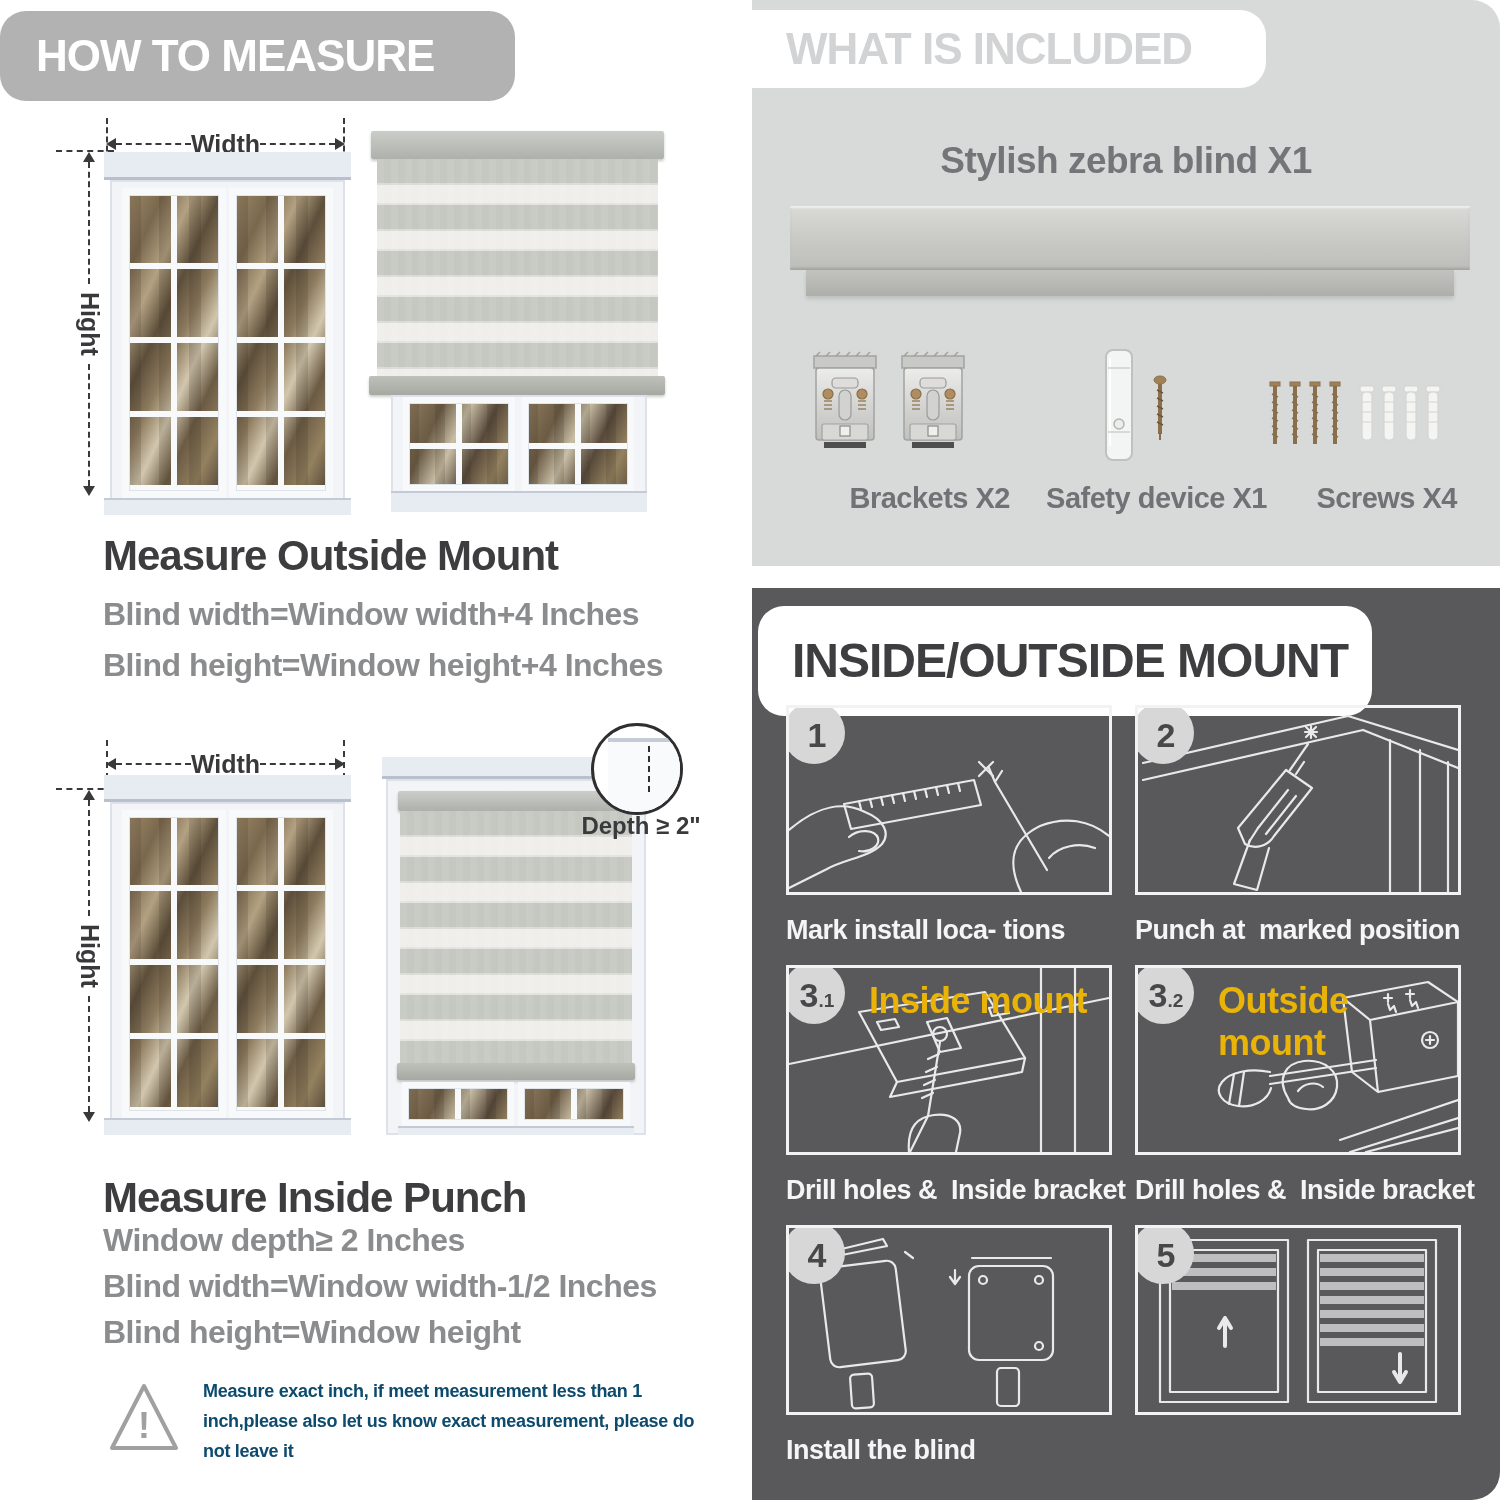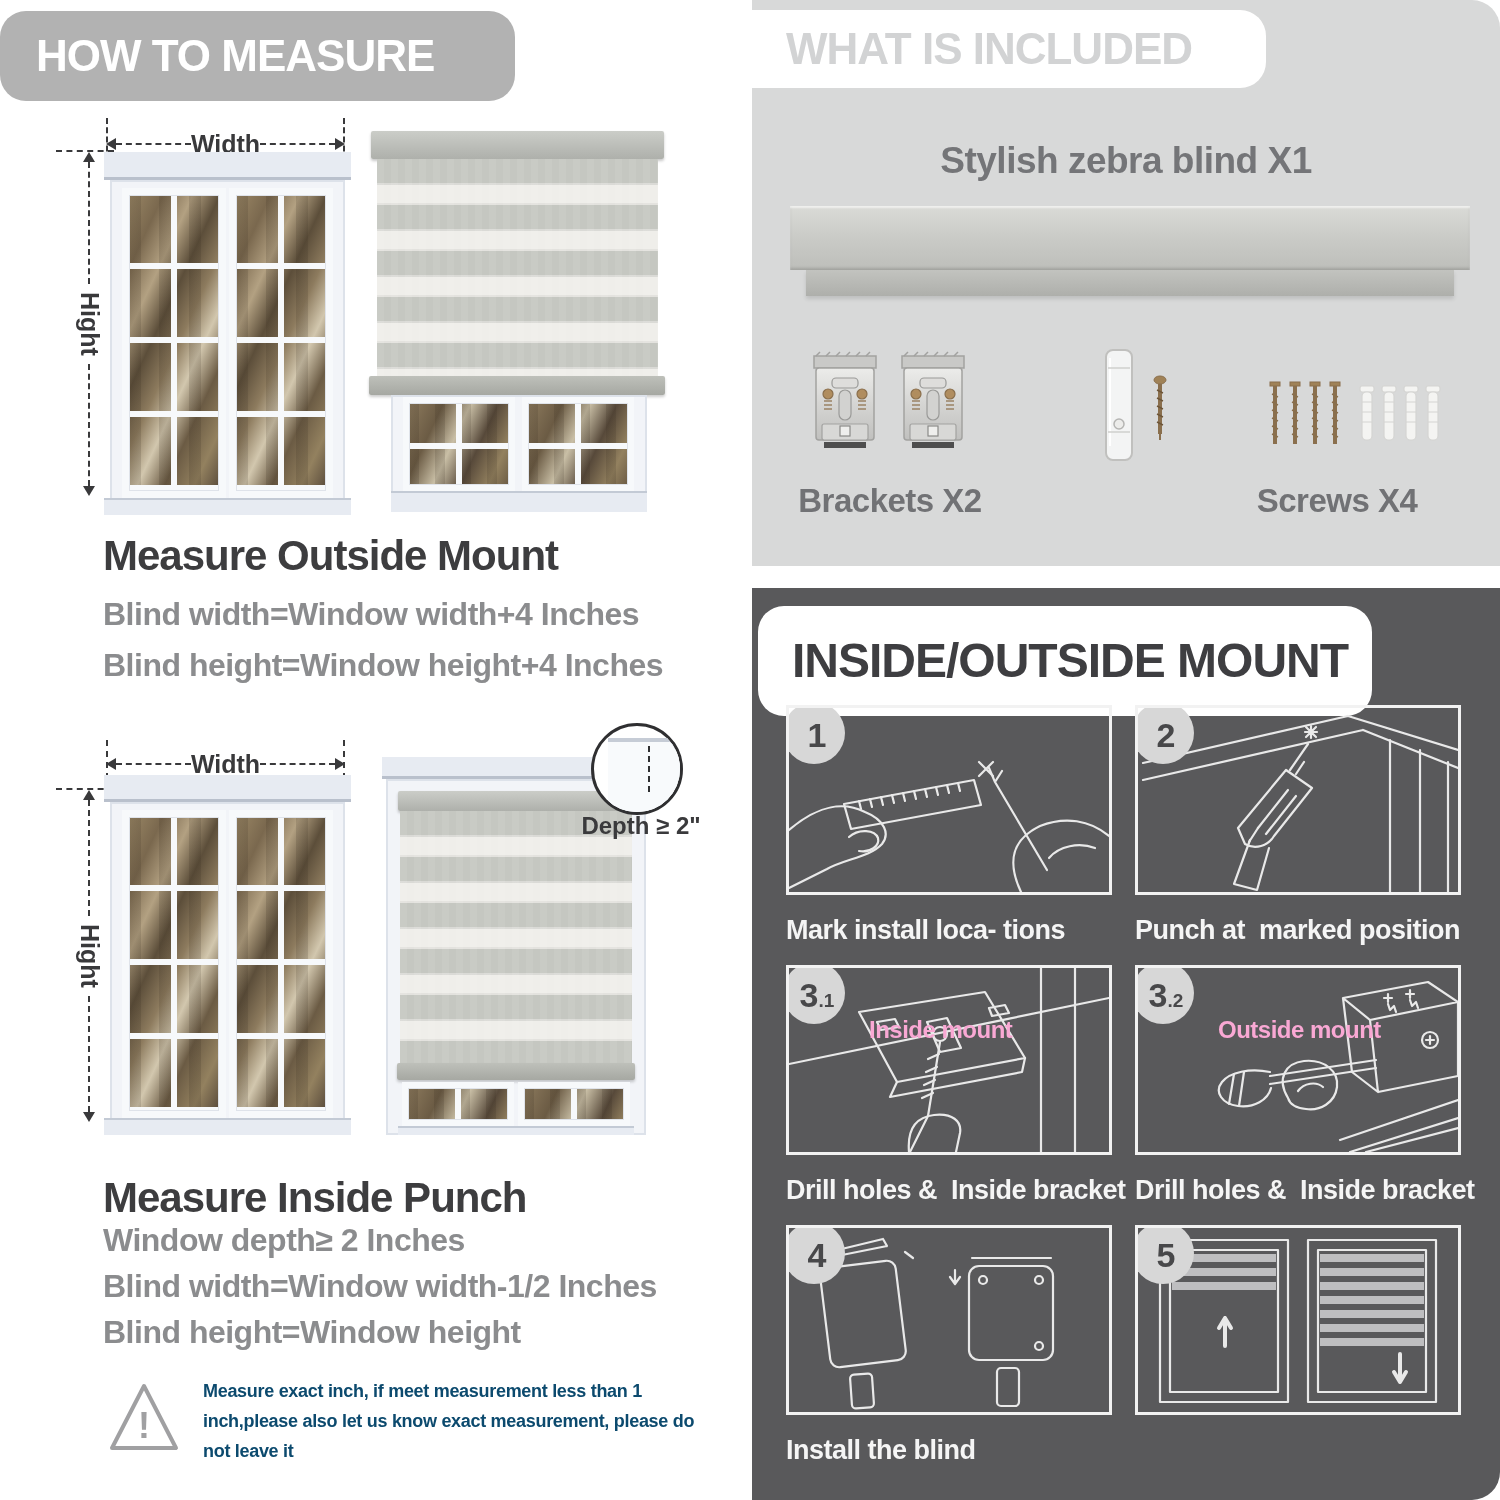--- a/index.html
+++ b/index.html
@@ -78,34 +78,34 @@
   .rt{position:absolute;left:752px;top:0;width:748px;height:566px;background:#d8d9d9;padding-left:24px;}
   .hdr-included{position:absolute;left:0;top:10px;width:514px;height:78px;background:#ffffff;
       border-radius:0 26px 26px 0;color:#d2d3d4;font-size:44px;line-height:78px;
       padding-left:34px;box-sizing:border-box;letter-spacing:-1px;}
   .blind-label{position:absolute;left:0;top:140px;width:748px;text-align:center;color:#747578;font-size:37px;letter-spacing:-0.5px;}
   .bar-main{position:absolute;left:38px;top:206px;width:680px;height:64px;
       background:linear-gradient(180deg,#dadbd7 0%,#cbccc8 45%,#bdbeba 100%);
       box-shadow:inset 0 2px 2px rgba(255,255,255,.6), inset 0 -2px 3px rgba(0,0,0,.15);}
   .bar-sub{position:absolute;left:54px;top:270px;width:648px;height:26px;
       background:linear-gradient(180deg,#c2c3bf 0%,#aeafab 100%);box-shadow:0 3px 4px rgba(0,0,0,.12);}
-  .comp-label{position:absolute;top:482px;font-size:33px;color:#717275;text-align:center;letter-spacing:-0.5px;}
+  .comp-label{position:absolute;top:482px;font-size:29px;color:#717275;text-align:right;letter-spacing:-0.5px;}
   .comp-icon{position:absolute;}
 
   
   .rd{position:absolute;left:752px;top:588px;width:748px;height:934px;background:#59595b;}
   .hdr-mount{position:absolute;left:6px;top:18px;width:614px;height:110px;background:#ffffff;
       border-radius:26px;color:#3e3e41;font-size:48px;line-height:110px;
       padding-left:34px;box-sizing:border-box;letter-spacing:-1px;}
   .step{position:absolute;width:326px;height:190px;border:3px solid #f2f2f2;overflow:hidden;box-sizing:border-box;}
   .badge{position:absolute;left:-6px;top:-6px;width:62px;height:62px;border-radius:50%;background:#d7d7d7;
       display:flex;align-items:center;justify-content:center;color:#48484a;}
   .badge .bnum{font-size:34px;padding-left:6px;padding-top:4px;}
   .badge .bsub{font-size:19px;align-self:flex-end;margin-bottom:12px;}
-  .step-title{position:absolute;left:80px;top:12px;font-size:24px;color:#f9a8d4;letter-spacing:-0.5px;margin-top:36px;}
+  .step-title{position:absolute;left:80px;top:12px;font-size:36px;color:#eab308;letter-spacing:-0.5px;}
   .caption{position:absolute;width:345px;font-size:27px;color:#f5f5f5;white-space:pre-wrap;letter-spacing:-0.5px;}
   .art{position:absolute;left:0;top:0;}
 </style>
 </head>
 <body>
 
 <div class="stage">
 
   <div class="hdr-left">HOW TO MEASURE</div>
 
@@ -294,20 +294,21 @@
           </g>
         <g transform="translate(166,8)">
             <rect x="-7" y="0" width="14" height="6" rx="2" stroke-width="1.2"></rect>
             <rect x="-5" y="6" width="10" height="48" rx="4" stroke-width="1.2"></rect>
             <path d="M-5 16 h10 M-5 26 h10 M-5 36 h10" stroke-width="1"></path>
           </g>
       </g>
     </svg>
 
     <div class="comp-label" style="left:18px;width:240px;">Brackets X2</div>
+    <div class="comp-label" style="left:255px;width:260px;">Safety device X1</div>
     <div class="comp-label" style="left:465px;width:240px;">Screws X4</div>
   </div>
 
   <div class="rd">
     <div class="hdr-mount">INSIDE/OUTSIDE MOUNT</div>
 
     <div class="step" style="left:34px;top:117px;">
       <svg class="art" width="320" height="184" viewBox="0 0 320 184" fill="none" stroke="#e9e9e9" stroke-width="2.2" stroke-linecap="round" stroke-linejoin="round">
         <path d="M0,122 C30,96 56,94 76,104 C96,112 101,126 93,136 C81,149 56,151 38,161 L0,180"></path>
         <path d="M60,129 C70,120 86,122 89,130 C91,138 81,145 70,143"></path>

